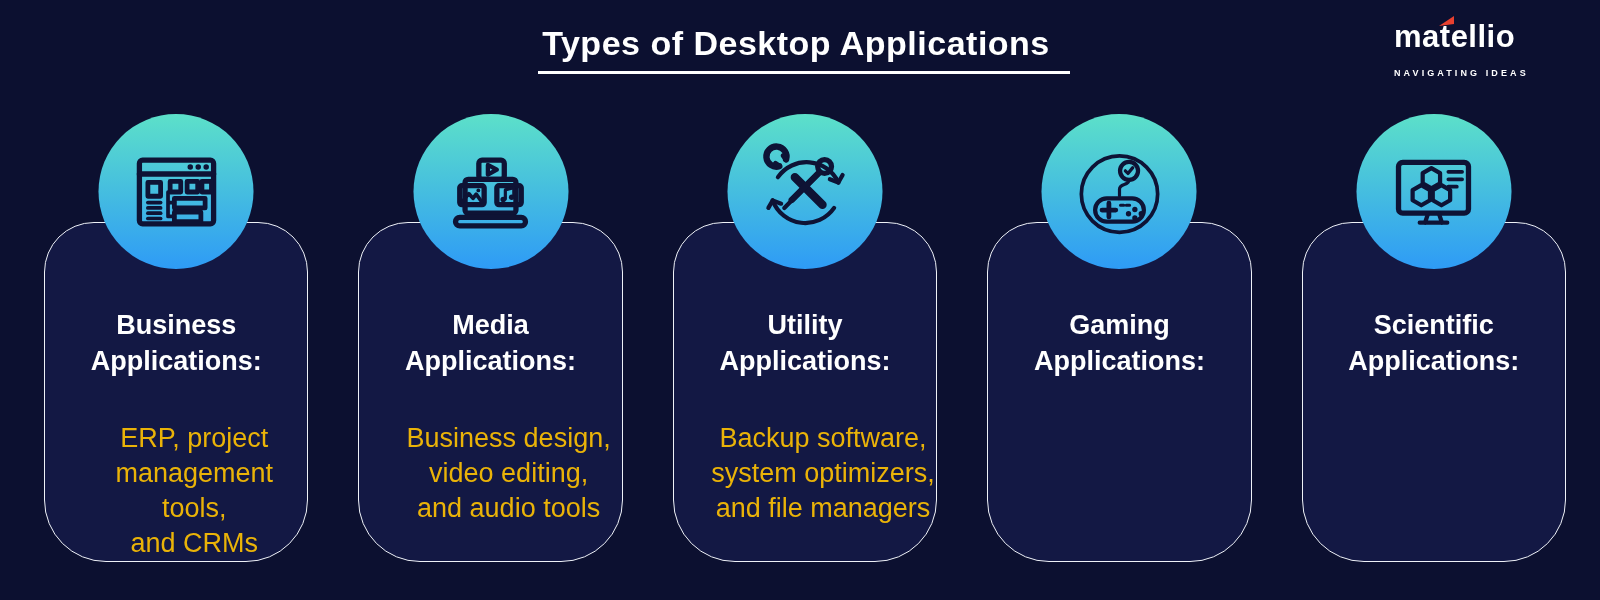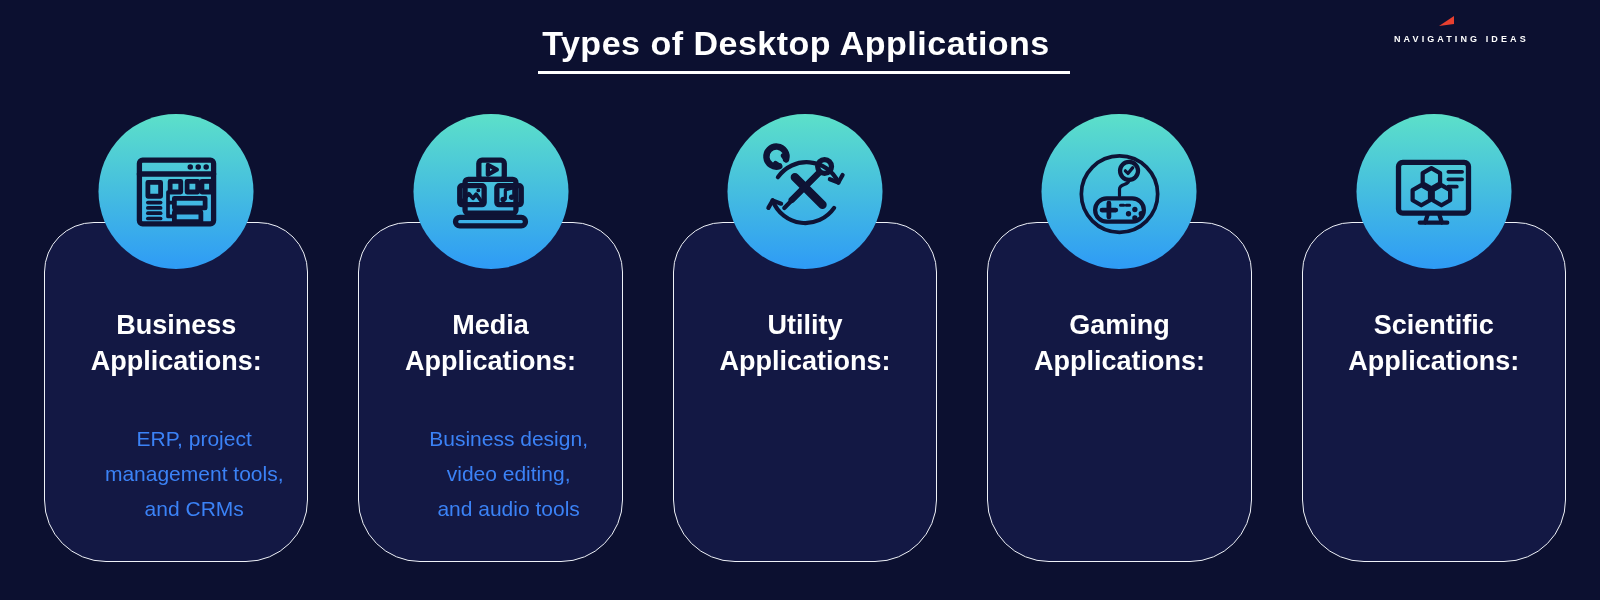--- a/index.html
+++ b/index.html
@@ -56,34 +56,35 @@
     background:linear-gradient(180deg, #5CE0C9 0%, #2E9BF6 100%);
     display:flex; align-items:center; justify-content:center;
   }
   .card-circle svg { width:106px; height:106px; }
   .card-title {
     font-size:27px; font-weight:bold; line-height:36px;
     white-space:pre-line;
   }
   .card-desc {
     margin-top:42px;
-    font-size:21px; line-height:35px; color:#3b82f6;
+    font-size:27px; line-height:35px; color:#eab308;
     white-space:pre-line;
     margin-left:36px;
   }
 </style>
 </head>
 <body>
 
 <div class="header-title-wrap">
   <div class="header-title">Types of Desktop Applications</div>
 </div>
 
 <div class="logo">
   <div class="logo-wordmark">
+    <span>matellio</span>
     <svg class="logo-flag" width="16" height="11" viewBox="0 0 16 11">
       <polygon points="0,10 15,0 15,8" fill="#e8402f"></polygon>
     </svg>
   </div>
   <div class="logo-tagline">NAVIGATING IDEAS</div>
 </div>
 
 <div class="cards-row">
 
   <div class="card">
@@ -159,20 +160,23 @@
           <path d="M25.3,25.7 l-3.5,-2.5 M31.7,19.3 l-2.5,-3.5" stroke-width="5"></path>
           <path d="M40,36 L66,62" stroke-width="8"></path>
           <circle cx="68" cy="26" r="6.5" stroke-width="5"></circle>
           <path d="M63,31.5 L37,57.5" stroke-width="6"></path>
           <path d="M36,59 L30,65" stroke-width="4"></path>
         </g>
       </svg>
     </div>
     <div class="card-title">Utility
 Applications:</div>
+    <div class="card-desc">Backup software,
+system optimizers,
+and file managers</div>
   </div>
 
   <div class="card">
     <div class="card-circle">
       <svg viewBox="0 0 100 100">
         <g fill="none" stroke="#0e1335" stroke-width="4" stroke-linecap="round" stroke-linejoin="round">
           <circle cx="50" cy="52" r="36" stroke-width="3.5"></circle>
           <circle cx="59" cy="30" r="8.5"></circle>
           <path d="M55.5,30 l2.5,2.5 4.5,-5.5" stroke-width="3"></path>
           <path d="M59,38.5 c0,6 -9,3 -9,9 v6" stroke-width="3"></path>

